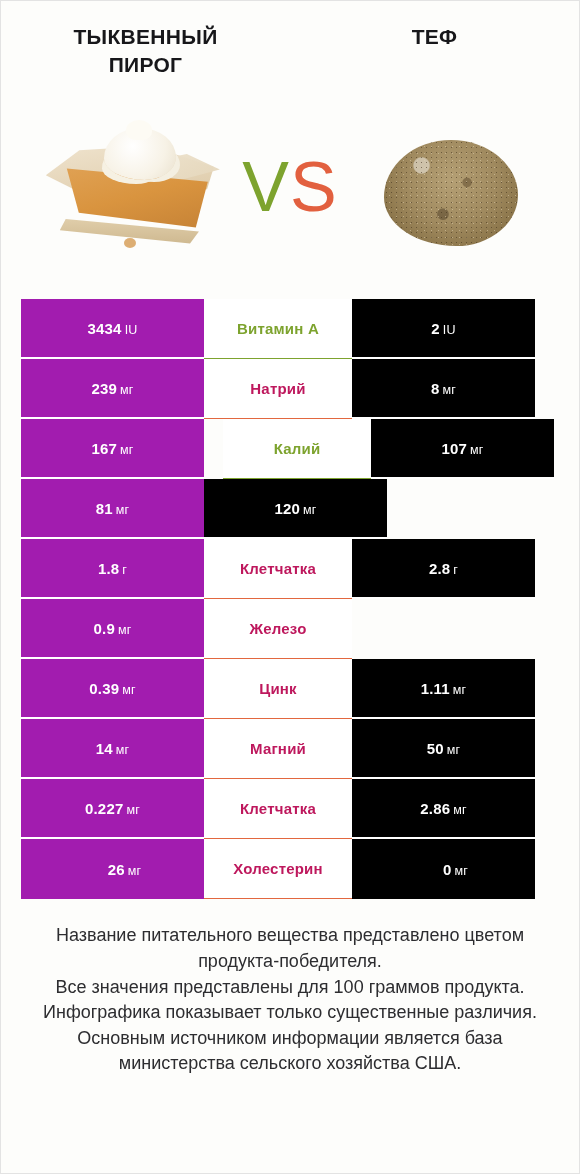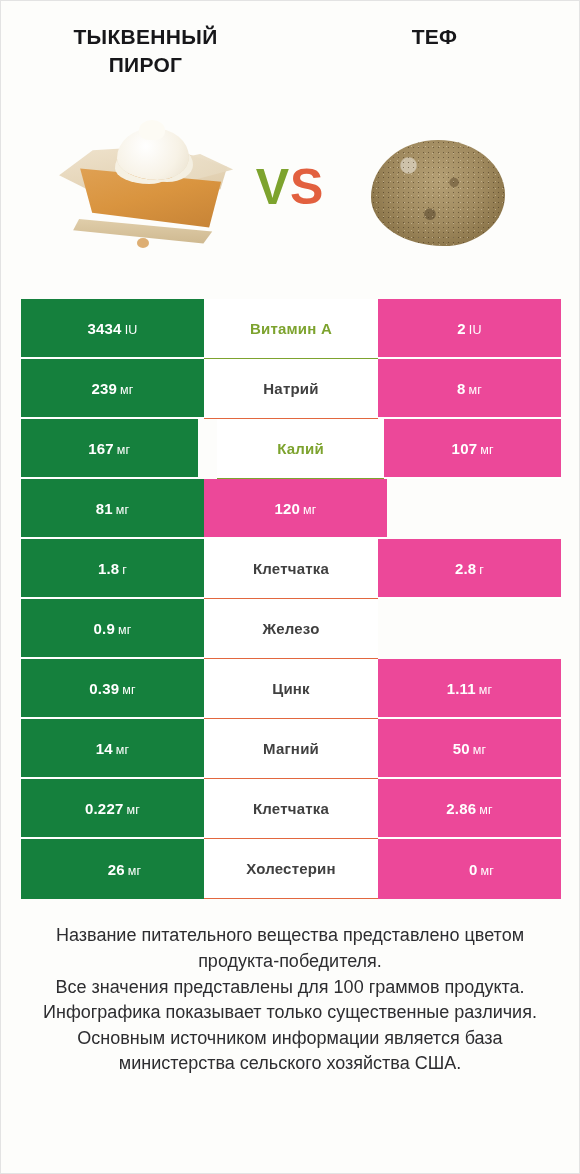--- a/index.html
+++ b/index.html
@@ -57,22 +57,22 @@
   }
   .img-box {
     width: 215px;
     height: 180px;
     position: relative;
     display: flex;
     align-items: center;
     justify-content: center;
   }
   .vs {
-    font-size: 50px;
-    font-weight: 700;
+    font-size: 70px;
+    font-weight: 400;
     letter-spacing: 1px;
     line-height: 1;
     white-space: nowrap;
     padding-bottom: 4px;
   }
   .vs .v { color: #7da32e; }
   .vs .s { color: #e2603f; }
 
   
   .pie {
@@ -181,32 +181,32 @@
     height: 60px;
   }
   .cell {
     display: flex;
     align-items: center;
     justify-content: center;
     box-sizing: border-box;
   }
   .cell.left {
     width: 183px;
-    background: #15803d;
+    background: #a21caf;
     color: #ffffff;
     border-bottom: 2px solid #ffffff;
   }
   .cell.right {
     width: 183px;
-    background: #ec4899;
+    background: #000000;
     color: #ffffff;
     border-bottom: 2px solid #ffffff;
   }
   .cell.mid {
-    width: 174px;
+    width: 148px;
     background: #ffffff;
     border-bottom: 1px solid #c9c9c9;
   }
   .row:last-child .cell.left,
   .row:last-child .cell.right { border-bottom: none; padding-left: 24px; }
 
   .val {
     font-size: 15px;
     font-weight: 700;
     letter-spacing: .2px;
@@ -217,21 +217,21 @@
     font-weight: 400;
     margin-left: 3px;
   }
   .nutrient {
     font-size: 15px;
     font-weight: 700;
     letter-spacing: .2px;
     white-space: nowrap;
   }
   .nutrient.green { color: #7da32e; }
-  .nutrient.orange { color: #404040; }
+  .nutrient.orange { color: #be185d; }
 
   
   .footnote {
     margin: 24px 24px 0 24px;
     text-align: center;
     font-size: 18px;
     line-height: 1.42;
     color: #2d2d30;
     white-space: pre-line;
   }

